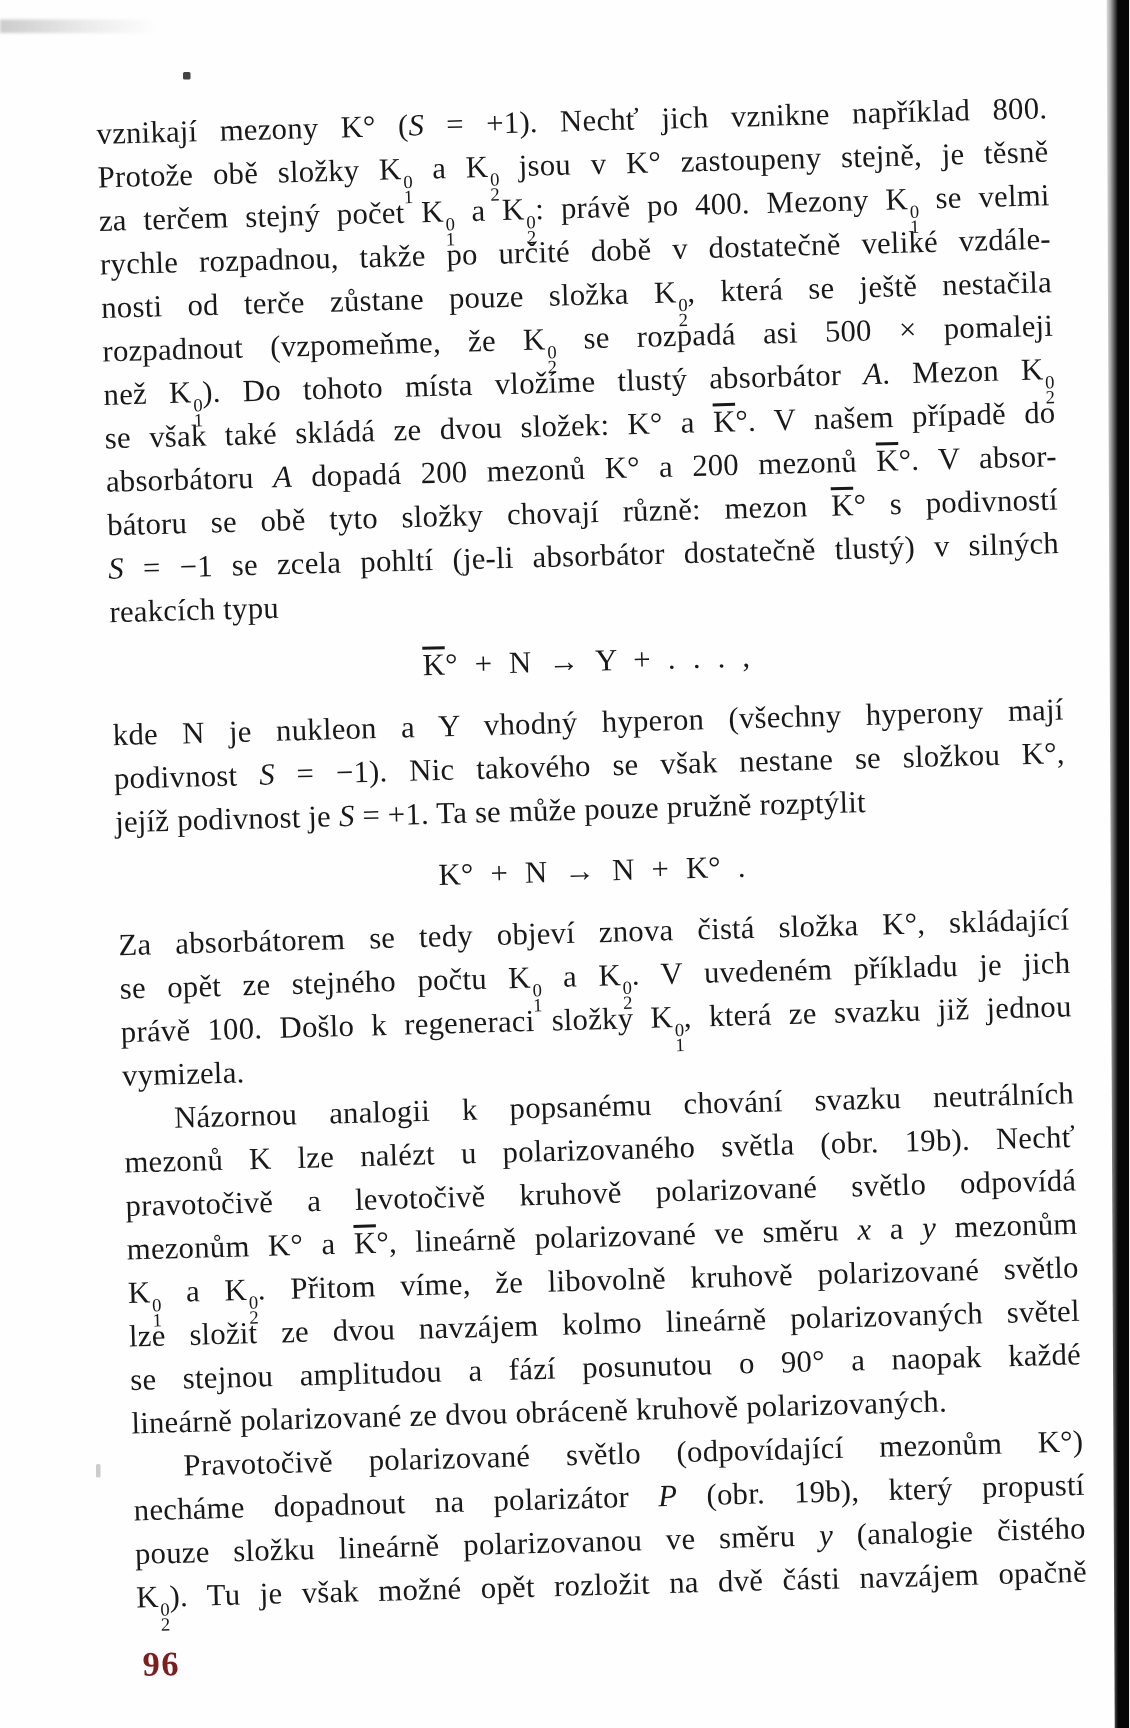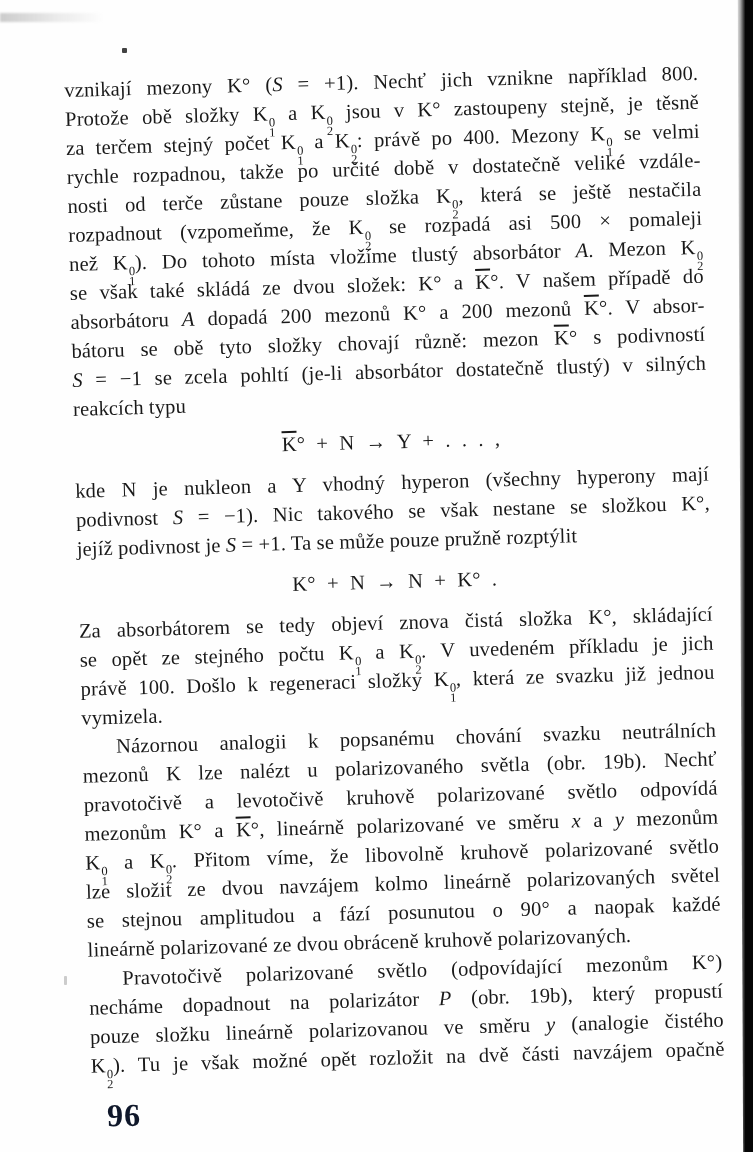--- a/index.html
+++ b/index.html
@@ -72,22 +72,22 @@
     font-size: 12.5px;
     line-height: 10px;
     vertical-align: -6px;
     margin-left: 1px;
     letter-spacing: 0;
   }
   
   .ob { text-decoration: overline; text-decoration-thickness: 1.5px; }
   em { font-style: italic; }
   .page-number {
-    position: absolute; left: 107px; top: 1097px;
-    font-size: 32px; font-weight: 700; color: #0f172a;
+    position: absolute; left: 95px; top: 1097px;
+    font-size: 23px; font-weight: 700; color: #7f1d1d;
     transform: rotate(-1deg);
     letter-spacing: 1px;
   }
 </style>
 </head>
 <body>
 
 <div class="scan">
   <div class="smudge"></div>
   <div class="speck"></div>

